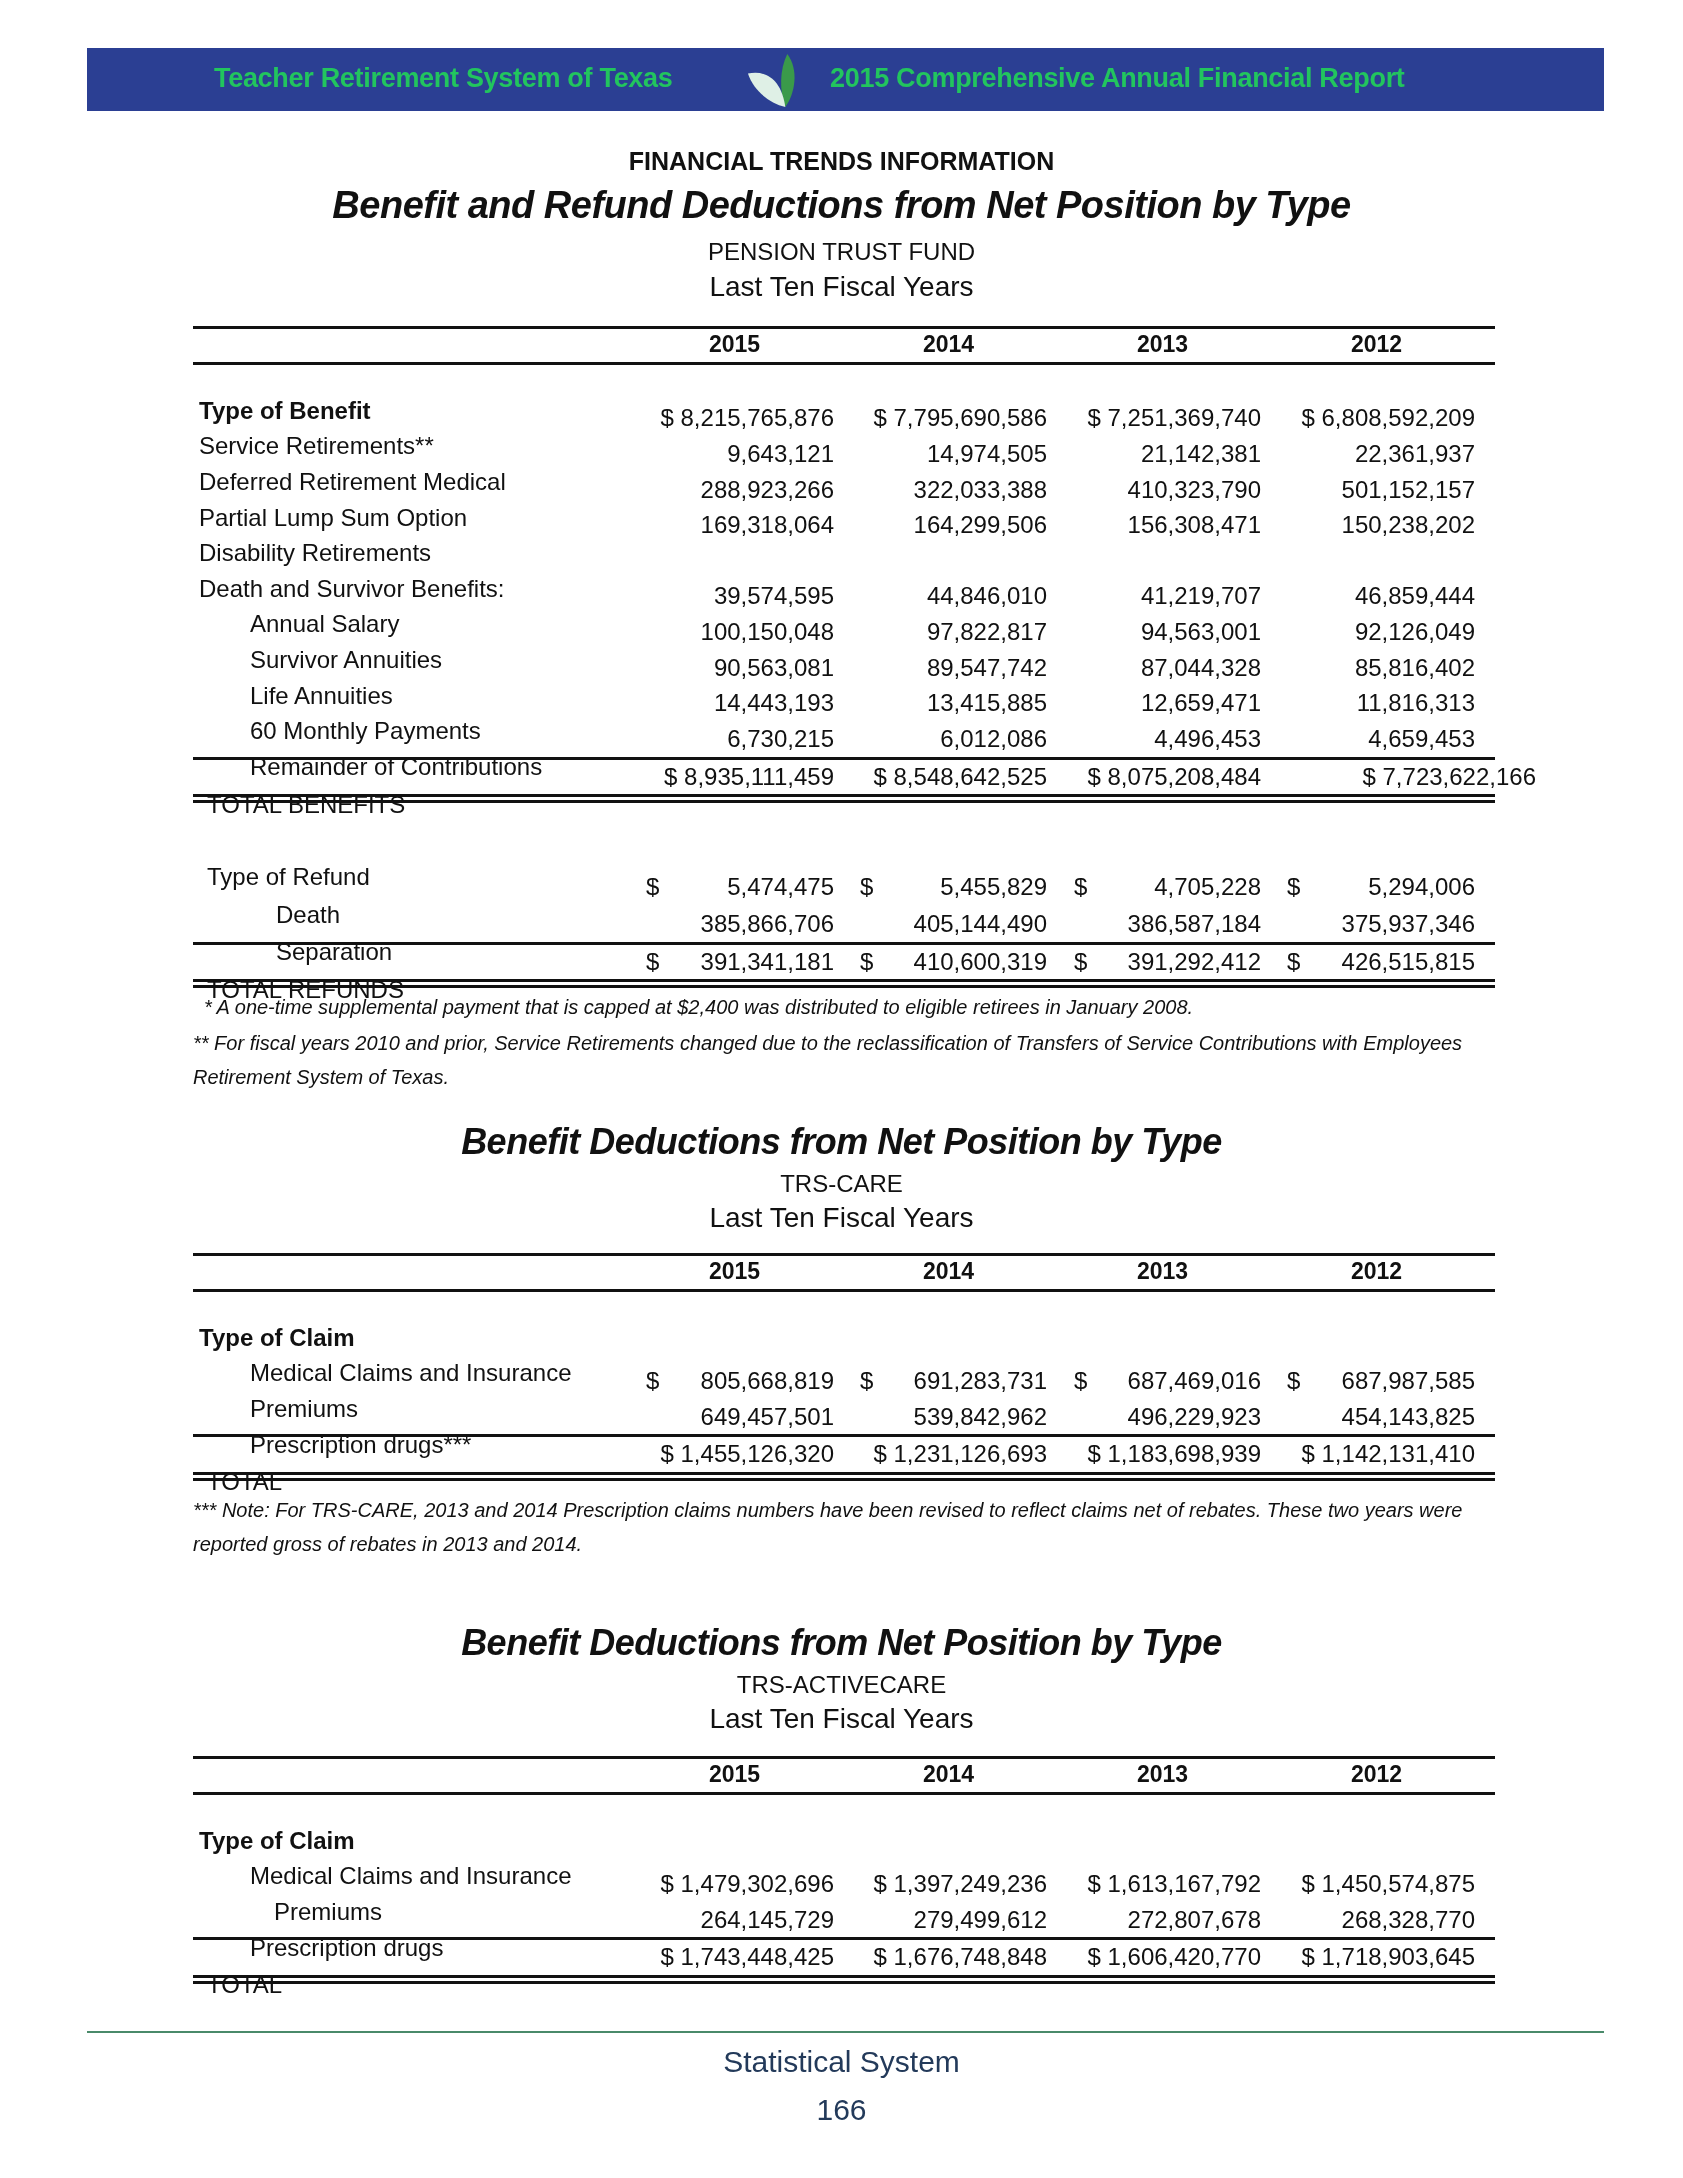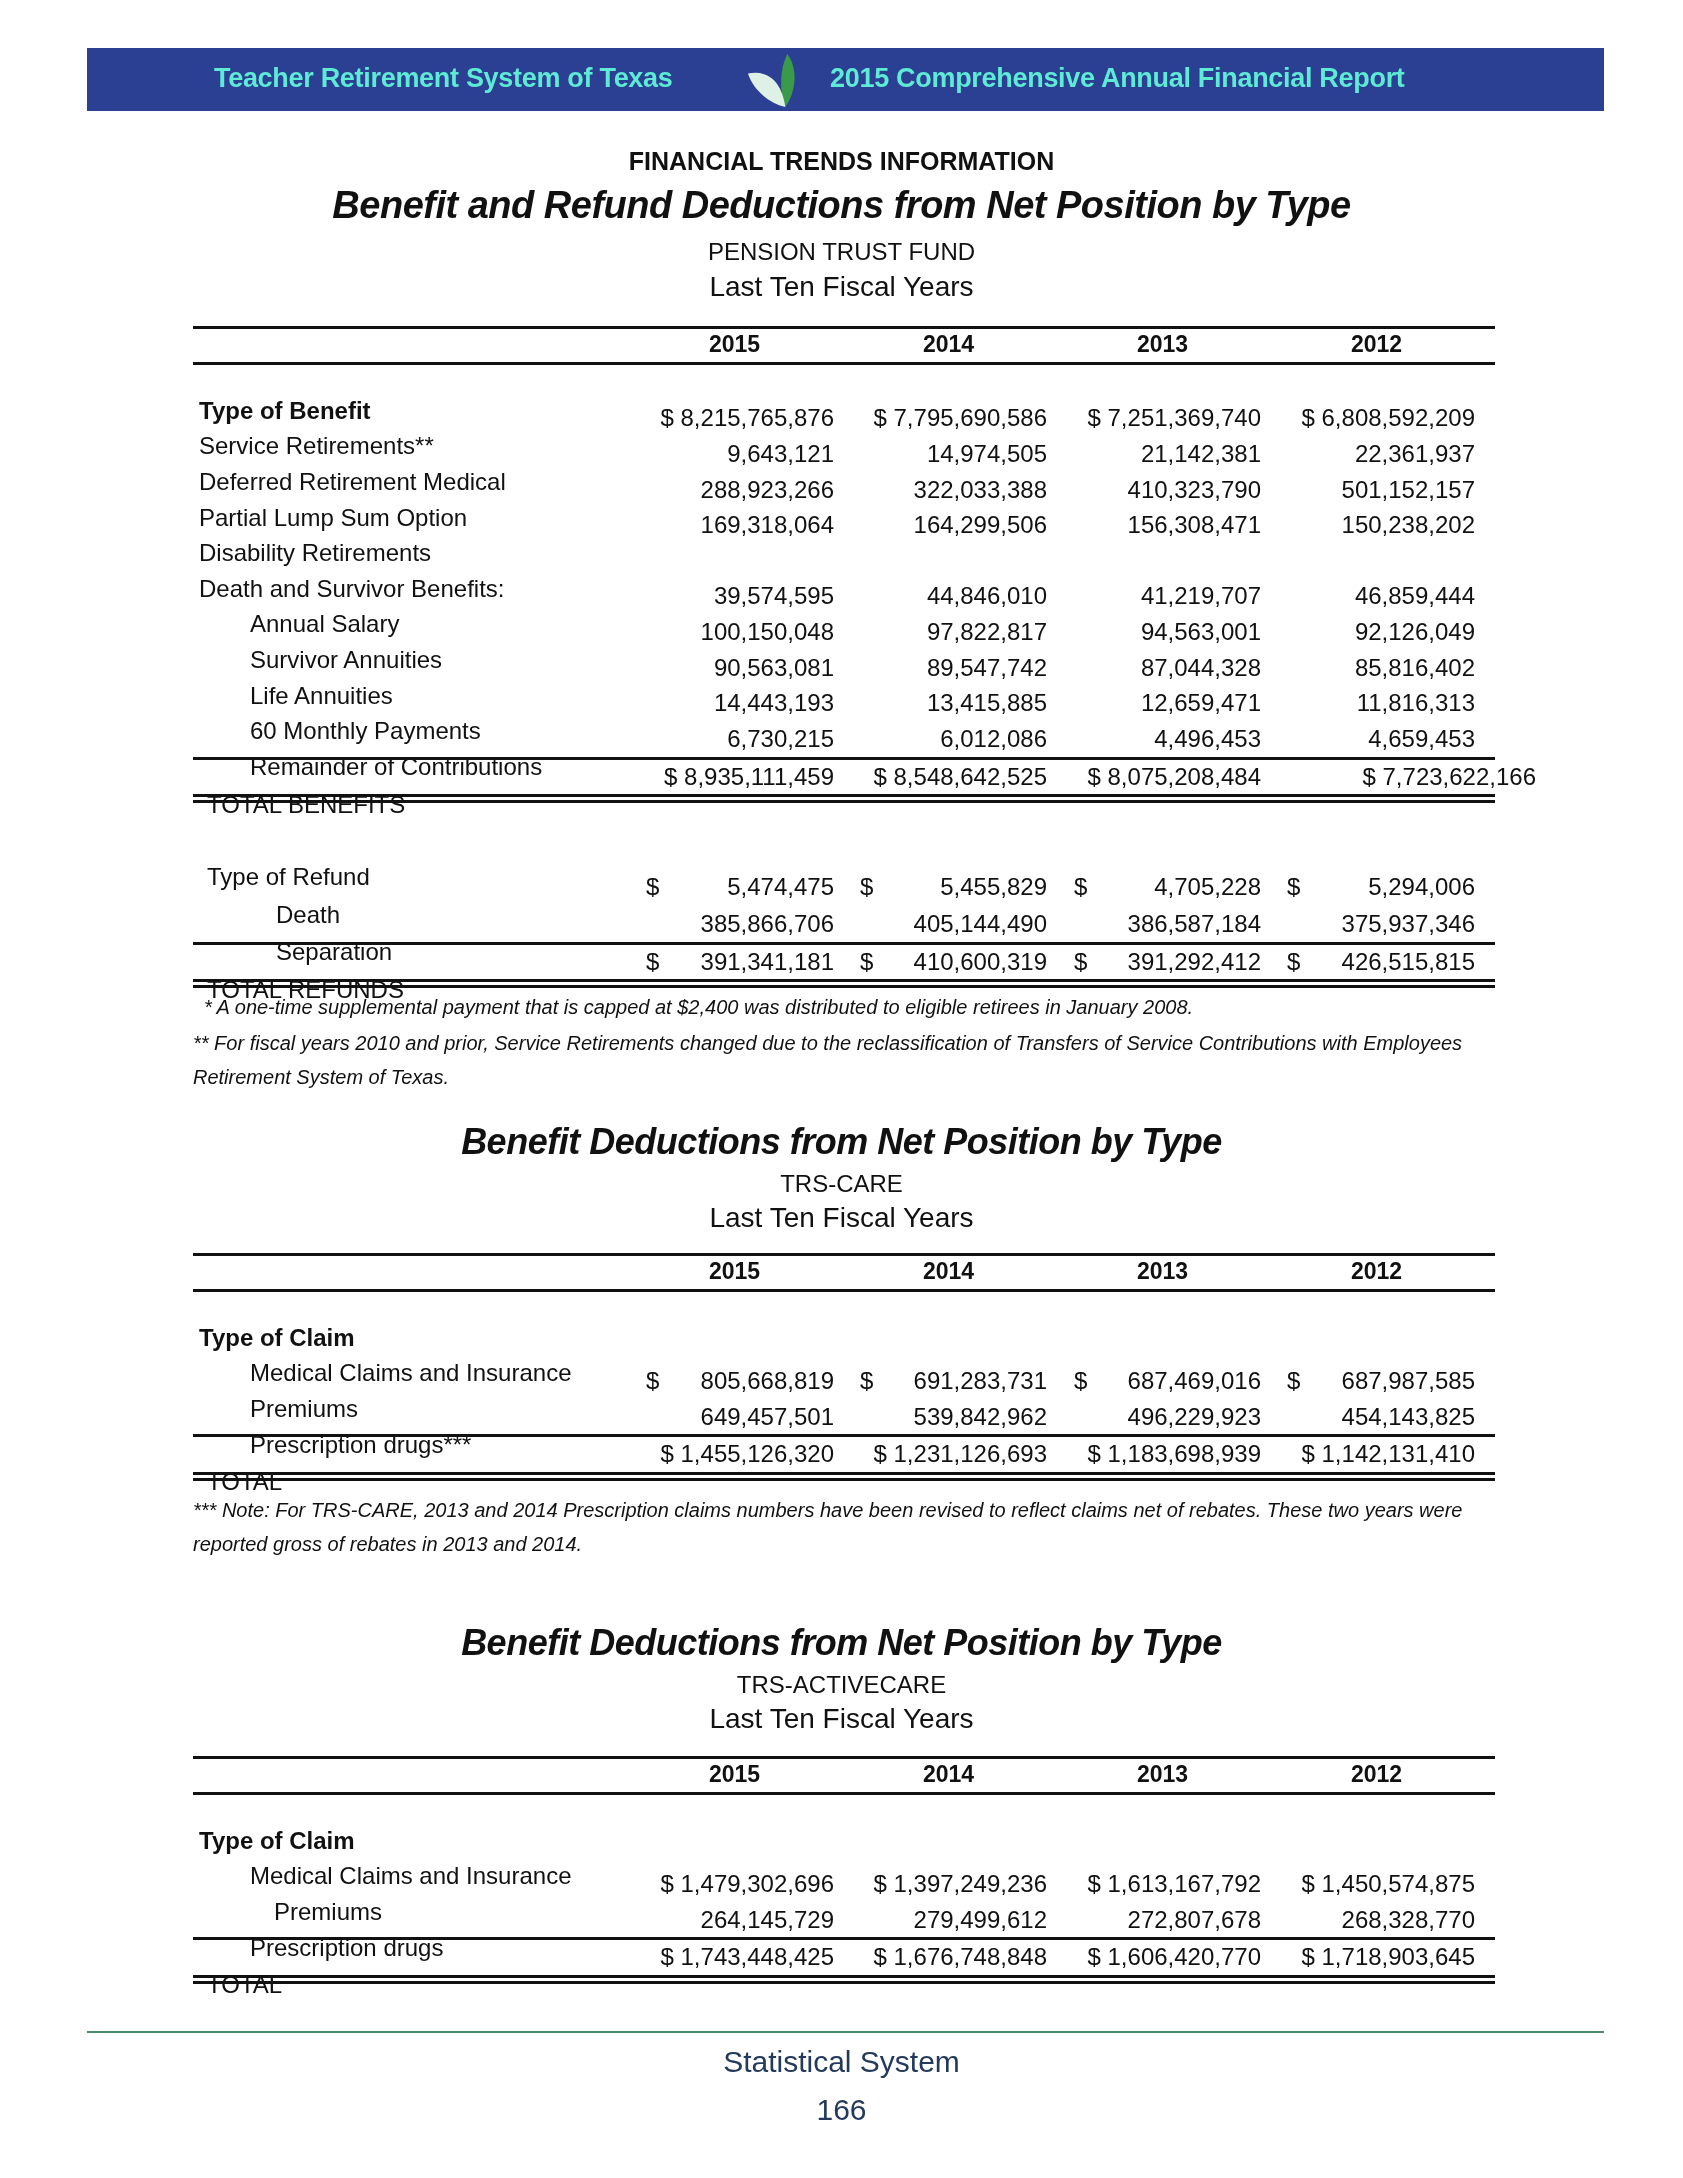--- a/index.html
+++ b/index.html
@@ -1,23 +1,23 @@
 <!DOCTYPE html>
 <html><head>
 <meta charset="utf-8">
 <style>
   html, body { margin: 0; padding: 0; background: #ffffff; }
   body { width: 1683px; height: 2178px; position: relative; overflow: hidden;
          font-family: "Liberation Sans", "DejaVu Sans", sans-serif; color: #111; }
 
   .banner { position: absolute; left: 87px; top: 48px; width: 1517px; height: 63px;
             background: #2b3f93; display: flex; align-items: center; }
-  .banner .left { position: absolute; left: 127px; top: 15px; color: #5eead4; font-weight: bold;
+  .banner .left { position: absolute; left: 127px; top: 15px; color: #22c55e; font-weight: bold;
                   font-size: 27px; letter-spacing: -0.3px; }
-  .banner .right { position: absolute; left: 743px; top: 15px; color: #5eead4; font-weight: bold;
+  .banner .right { position: absolute; left: 743px; top: 15px; color: #22c55e; font-weight: bold;
                    font-size: 27px; letter-spacing: -0.3px; }
   .banner .leaf { position: absolute; left: 653px; top: 4px; width: 69px; height: 57px; }
 
   .center { position: absolute; left: 0; width: 1683px; text-align: center; }
   .kicker { font-weight: bold; font-size: 25px; }
   .title-main { font-weight: bold; font-style: italic; font-size: 38px; letter-spacing: -0.5px; }
   .subtitle { font-size: 24px; }
   .period { font-size: 28px; }
   .sec-title { font-weight: bold; font-style: italic; font-size: 36px; letter-spacing: -0.5px; }
 

